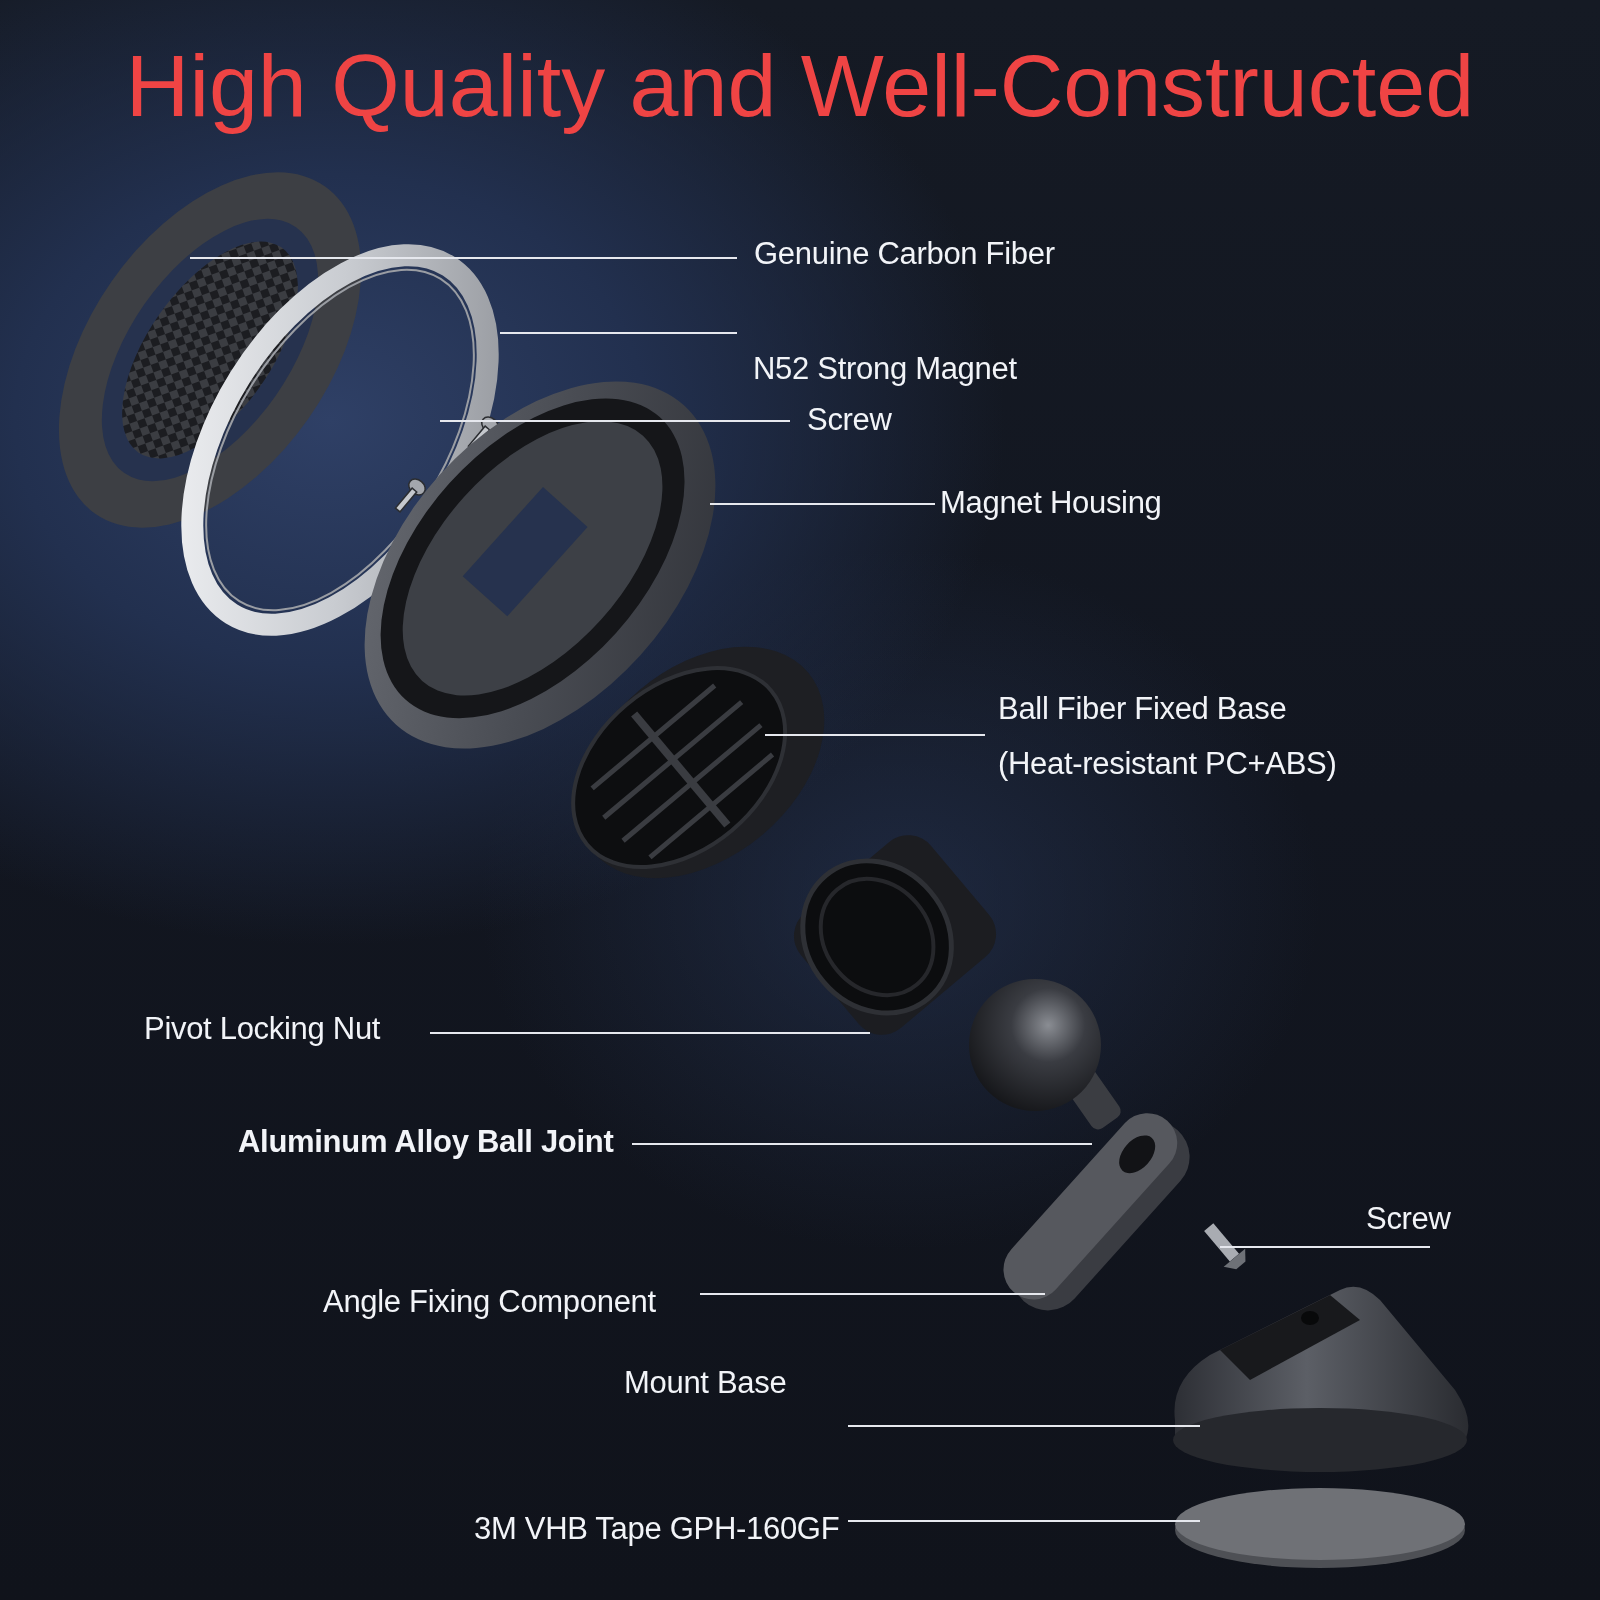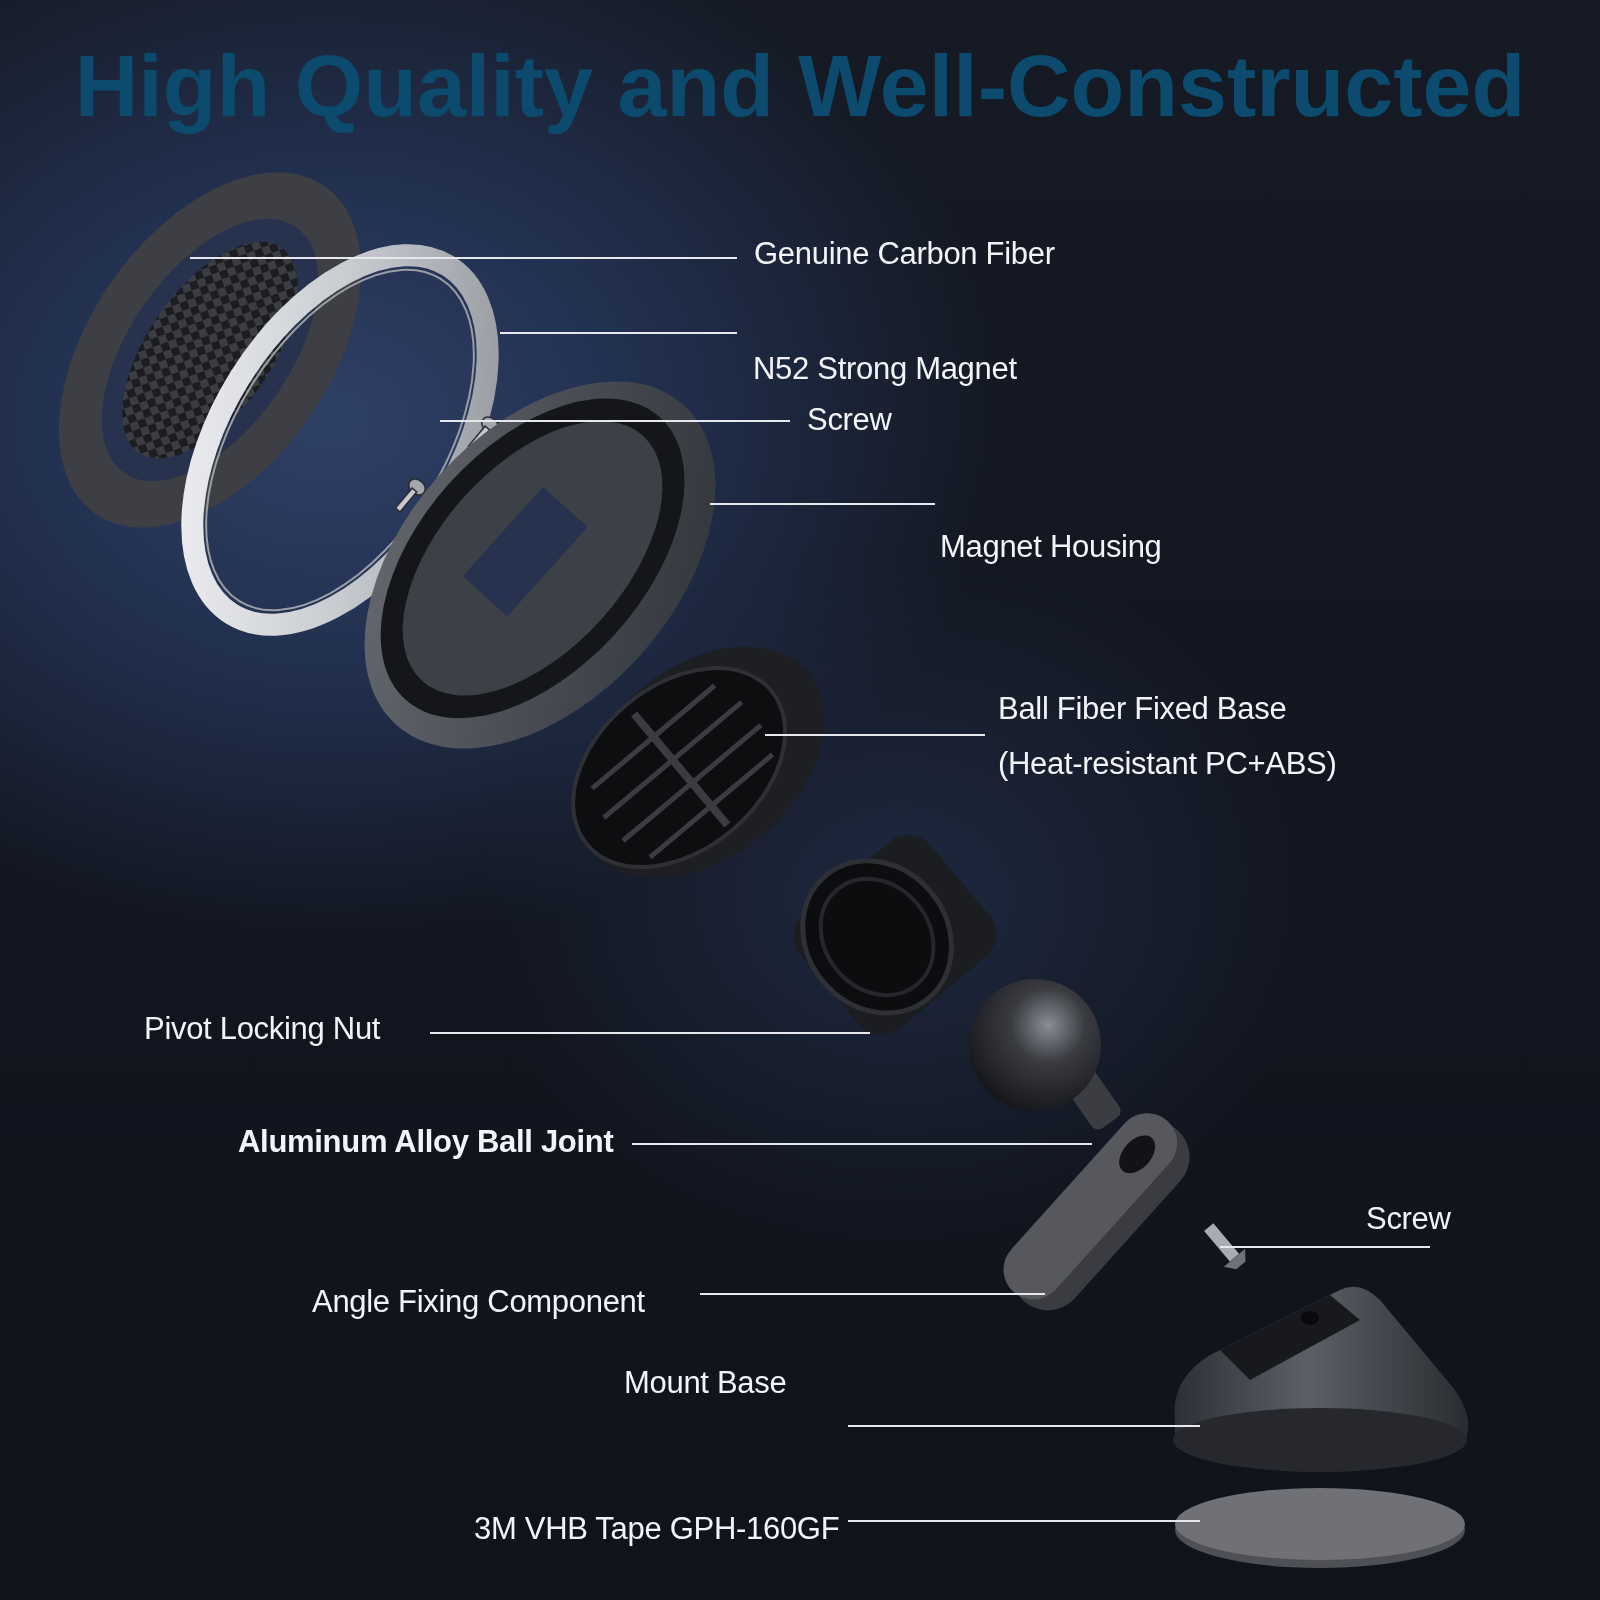--- a/index.html
+++ b/index.html
@@ -7,21 +7,21 @@
     width:1600px; height:1600px; overflow:hidden; position:relative;
     font-family: "Liberation Sans", "DejaVu Sans", sans-serif;
     background:
       radial-gradient(ellipse 900px 700px at 330px 420px, #2f4066 0%, #22304f 35%, rgba(20,26,40,0) 75%),
       radial-gradient(ellipse 600px 500px at 900px 900px, rgba(40,56,90,0.55) 0%, rgba(20,26,40,0) 70%),
       linear-gradient(180deg, #151a24 0%, #121620 50%, #10131b 100%);
     color:#fff;
   }
   .title {
     position:absolute; left:0; top:38px; width:1600px; text-align:center;
-    font-size:88px; font-weight:bold; letter-spacing:0px; color:#0c4a6e;
+    font-size:88px; font-weight:normal; letter-spacing:0px; color:#ef4444;
     line-height:1.1;
   }
   .label {
     position:absolute; color:#f2f4f8; font-size:31px; white-space:nowrap;
     line-height:1.2; letter-spacing:-0.3px;
   }
   .leader {
     position:absolute; height:1.5px; background:#e6e8ee;
   }
   svg.art { position:absolute; left:0; top:0; }
@@ -152,21 +152,21 @@
 <div class="leader" style="left:430px; top:1032px; width:440px;"></div>
 <div class="leader" style="left:632px; top:1143px; width:460px;"></div>
 <div class="leader" style="left:1220px; top:1246px; width:210px;"></div>
 <div class="leader" style="left:700px; top:1293px; width:345px;"></div>
 <div class="leader" style="left:848px; top:1425px; width:352px;"></div>
 <div class="leader" style="left:848px; top:1520px; width:352px;"></div>
 
 <div class="label" style="left:754px; top:235px;text-align:right;">Genuine Carbon Fiber</div>
 <div class="label" style="left:753px; top:315px;margin-top:35px;">N52 Strong Magnet</div>
 <div class="label" style="left:807px; top:401px;">Screw</div>
-<div class="label" style="left:940px; top:484px;margin-top:44px;">Magnet Housing</div>
+<div class="label" style="left:940px; top:484px;">Magnet Housing</div>
 <div class="label" style="left:998px; top:690px;">Ball Fiber Fixed Base</div>
 <div class="label" style="left:998px; top:745px;">(Heat-resistant PC+ABS)</div>
 <div class="label" style="left:144px; top:1010px;">Pivot Locking Nut</div>
 <div class="label" style="left:238px; top:1123px;font-weight:bold;">Aluminum Alloy Ball Joint</div>
 <div class="label" style="left:1366px; top:1200px;">Screw</div>
-<div class="label" style="left:312px; top:1283px;text-align:right;">Angle Fixing Component</div>
+<div class="label" style="left:323px; top:1283px;text-align:right;">Angle Fixing Component</div>
 <div class="label" style="left:624px; top:1364px;">Mount Base</div>
 <div class="label" style="left:474px; top:1510px;">3M VHB Tape GPH-160GF</div>
 
 </body></html>

